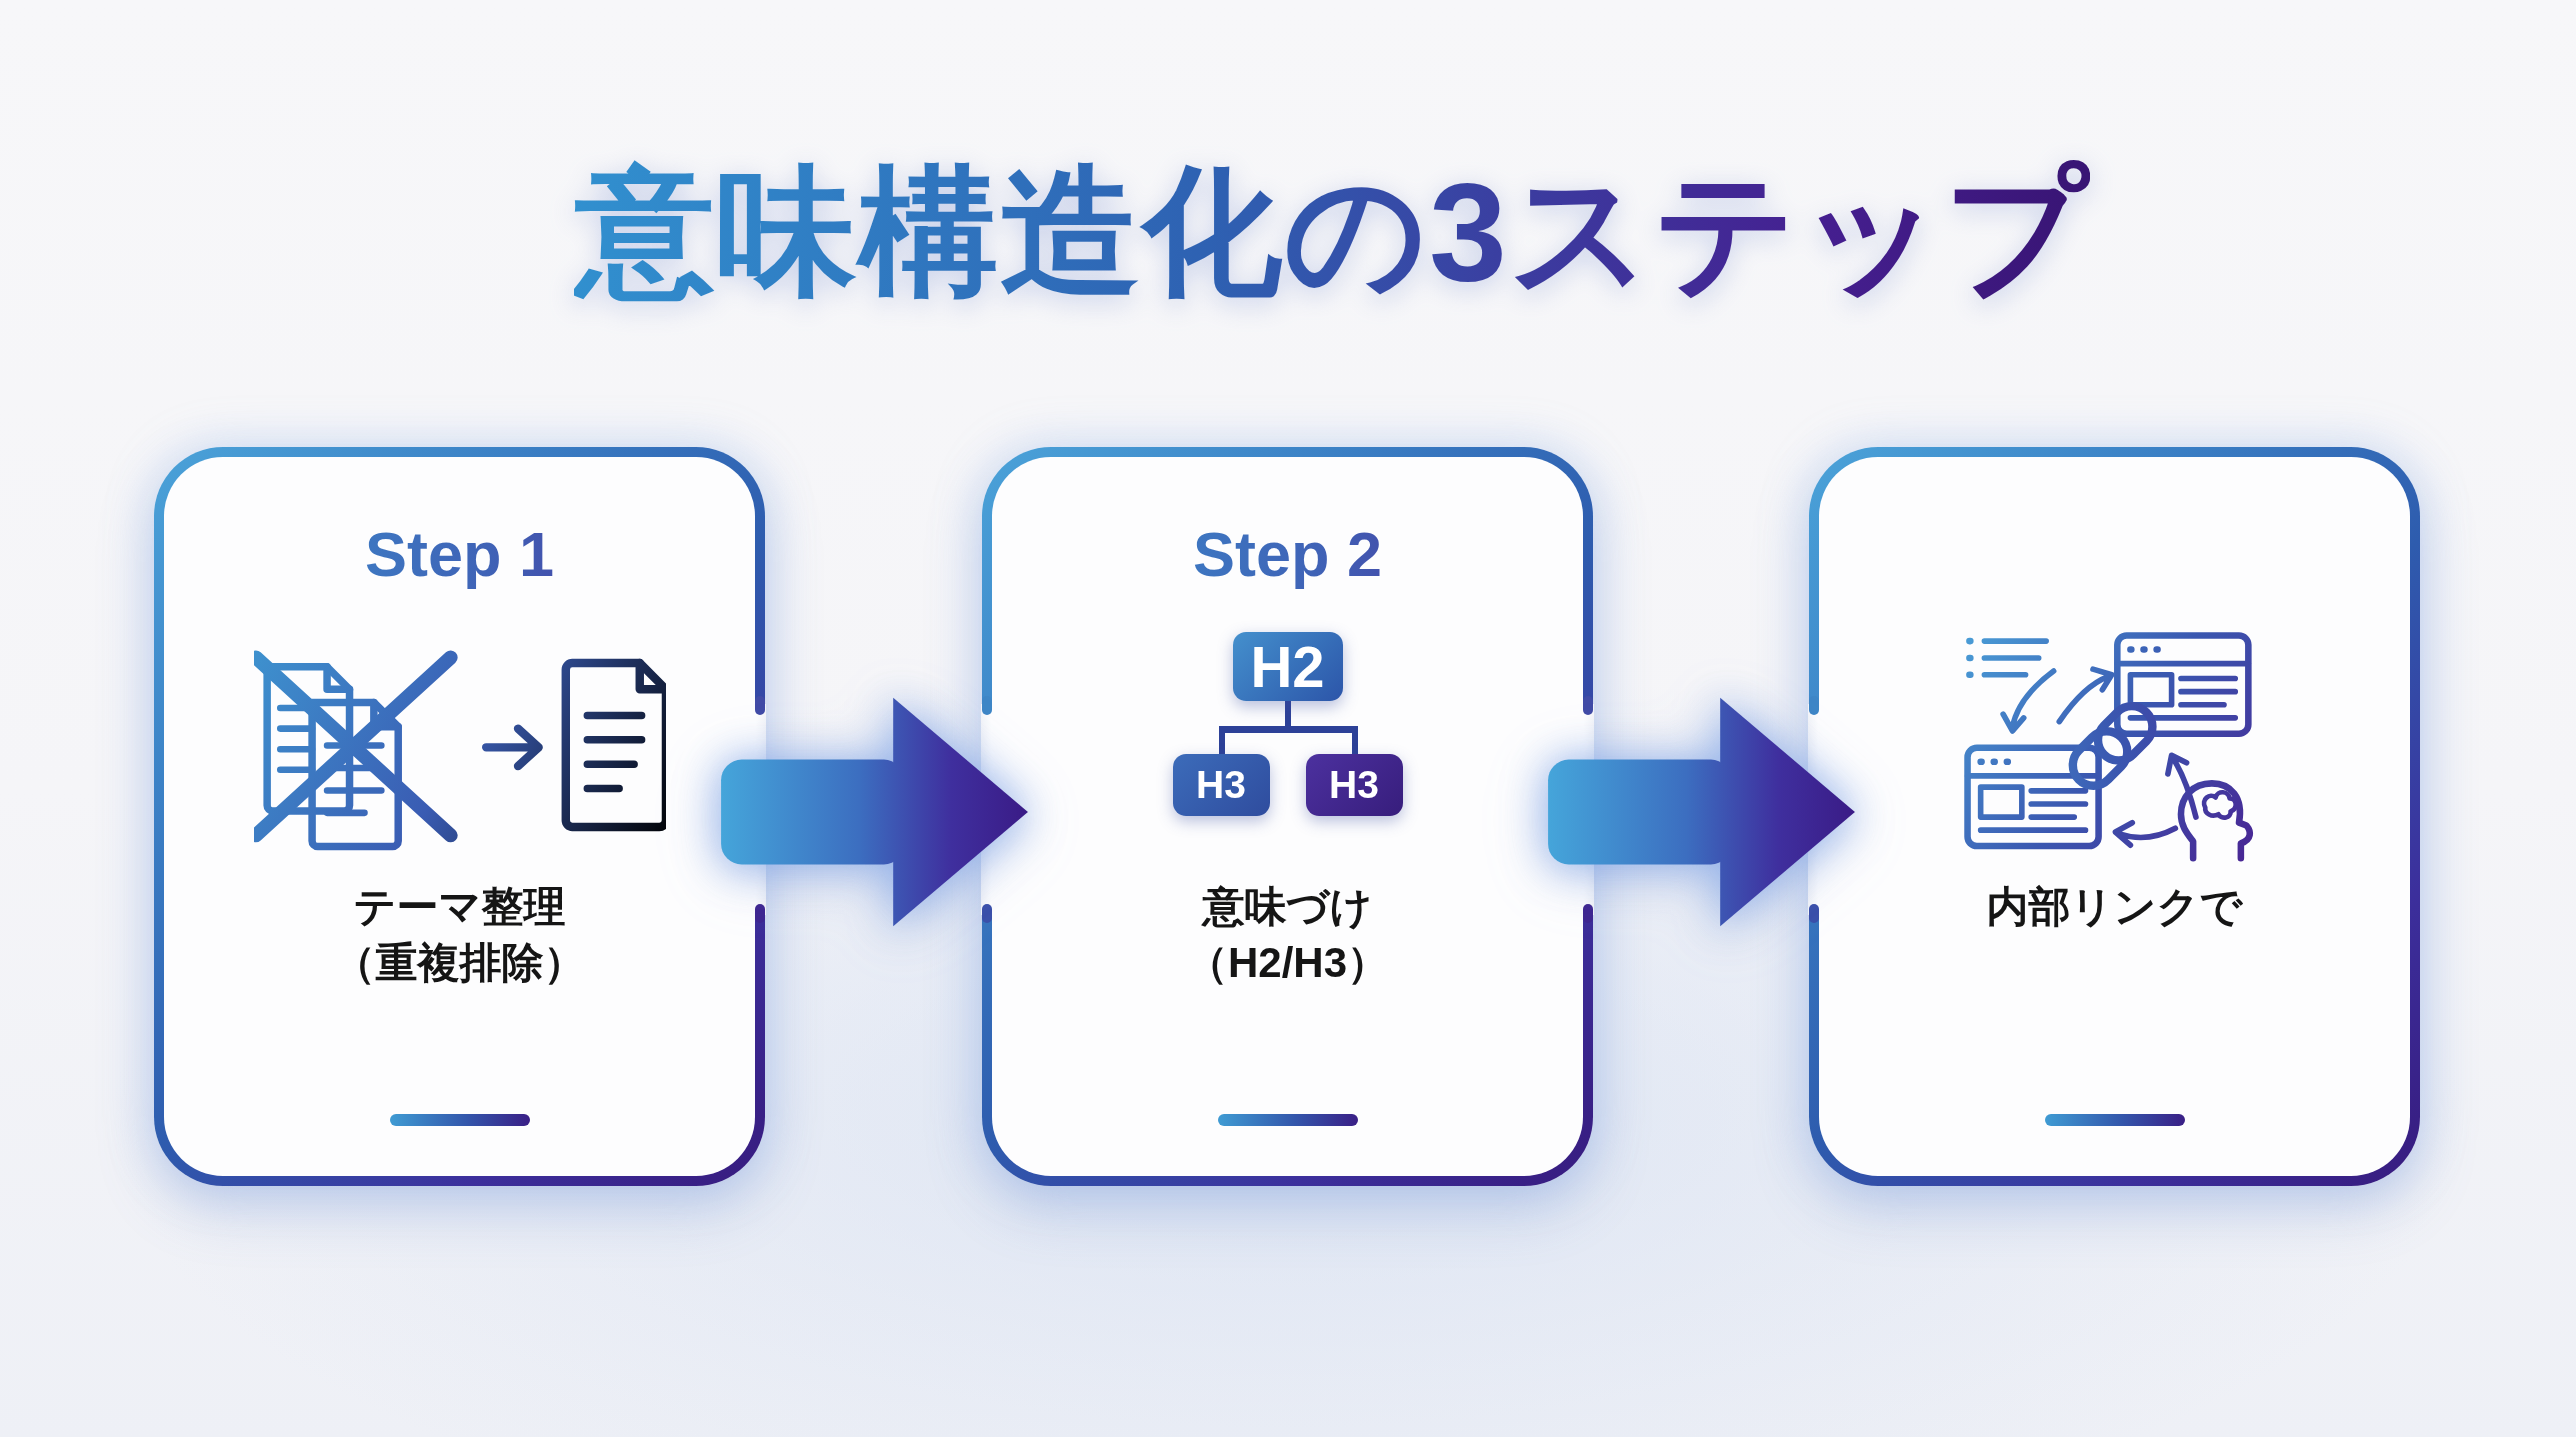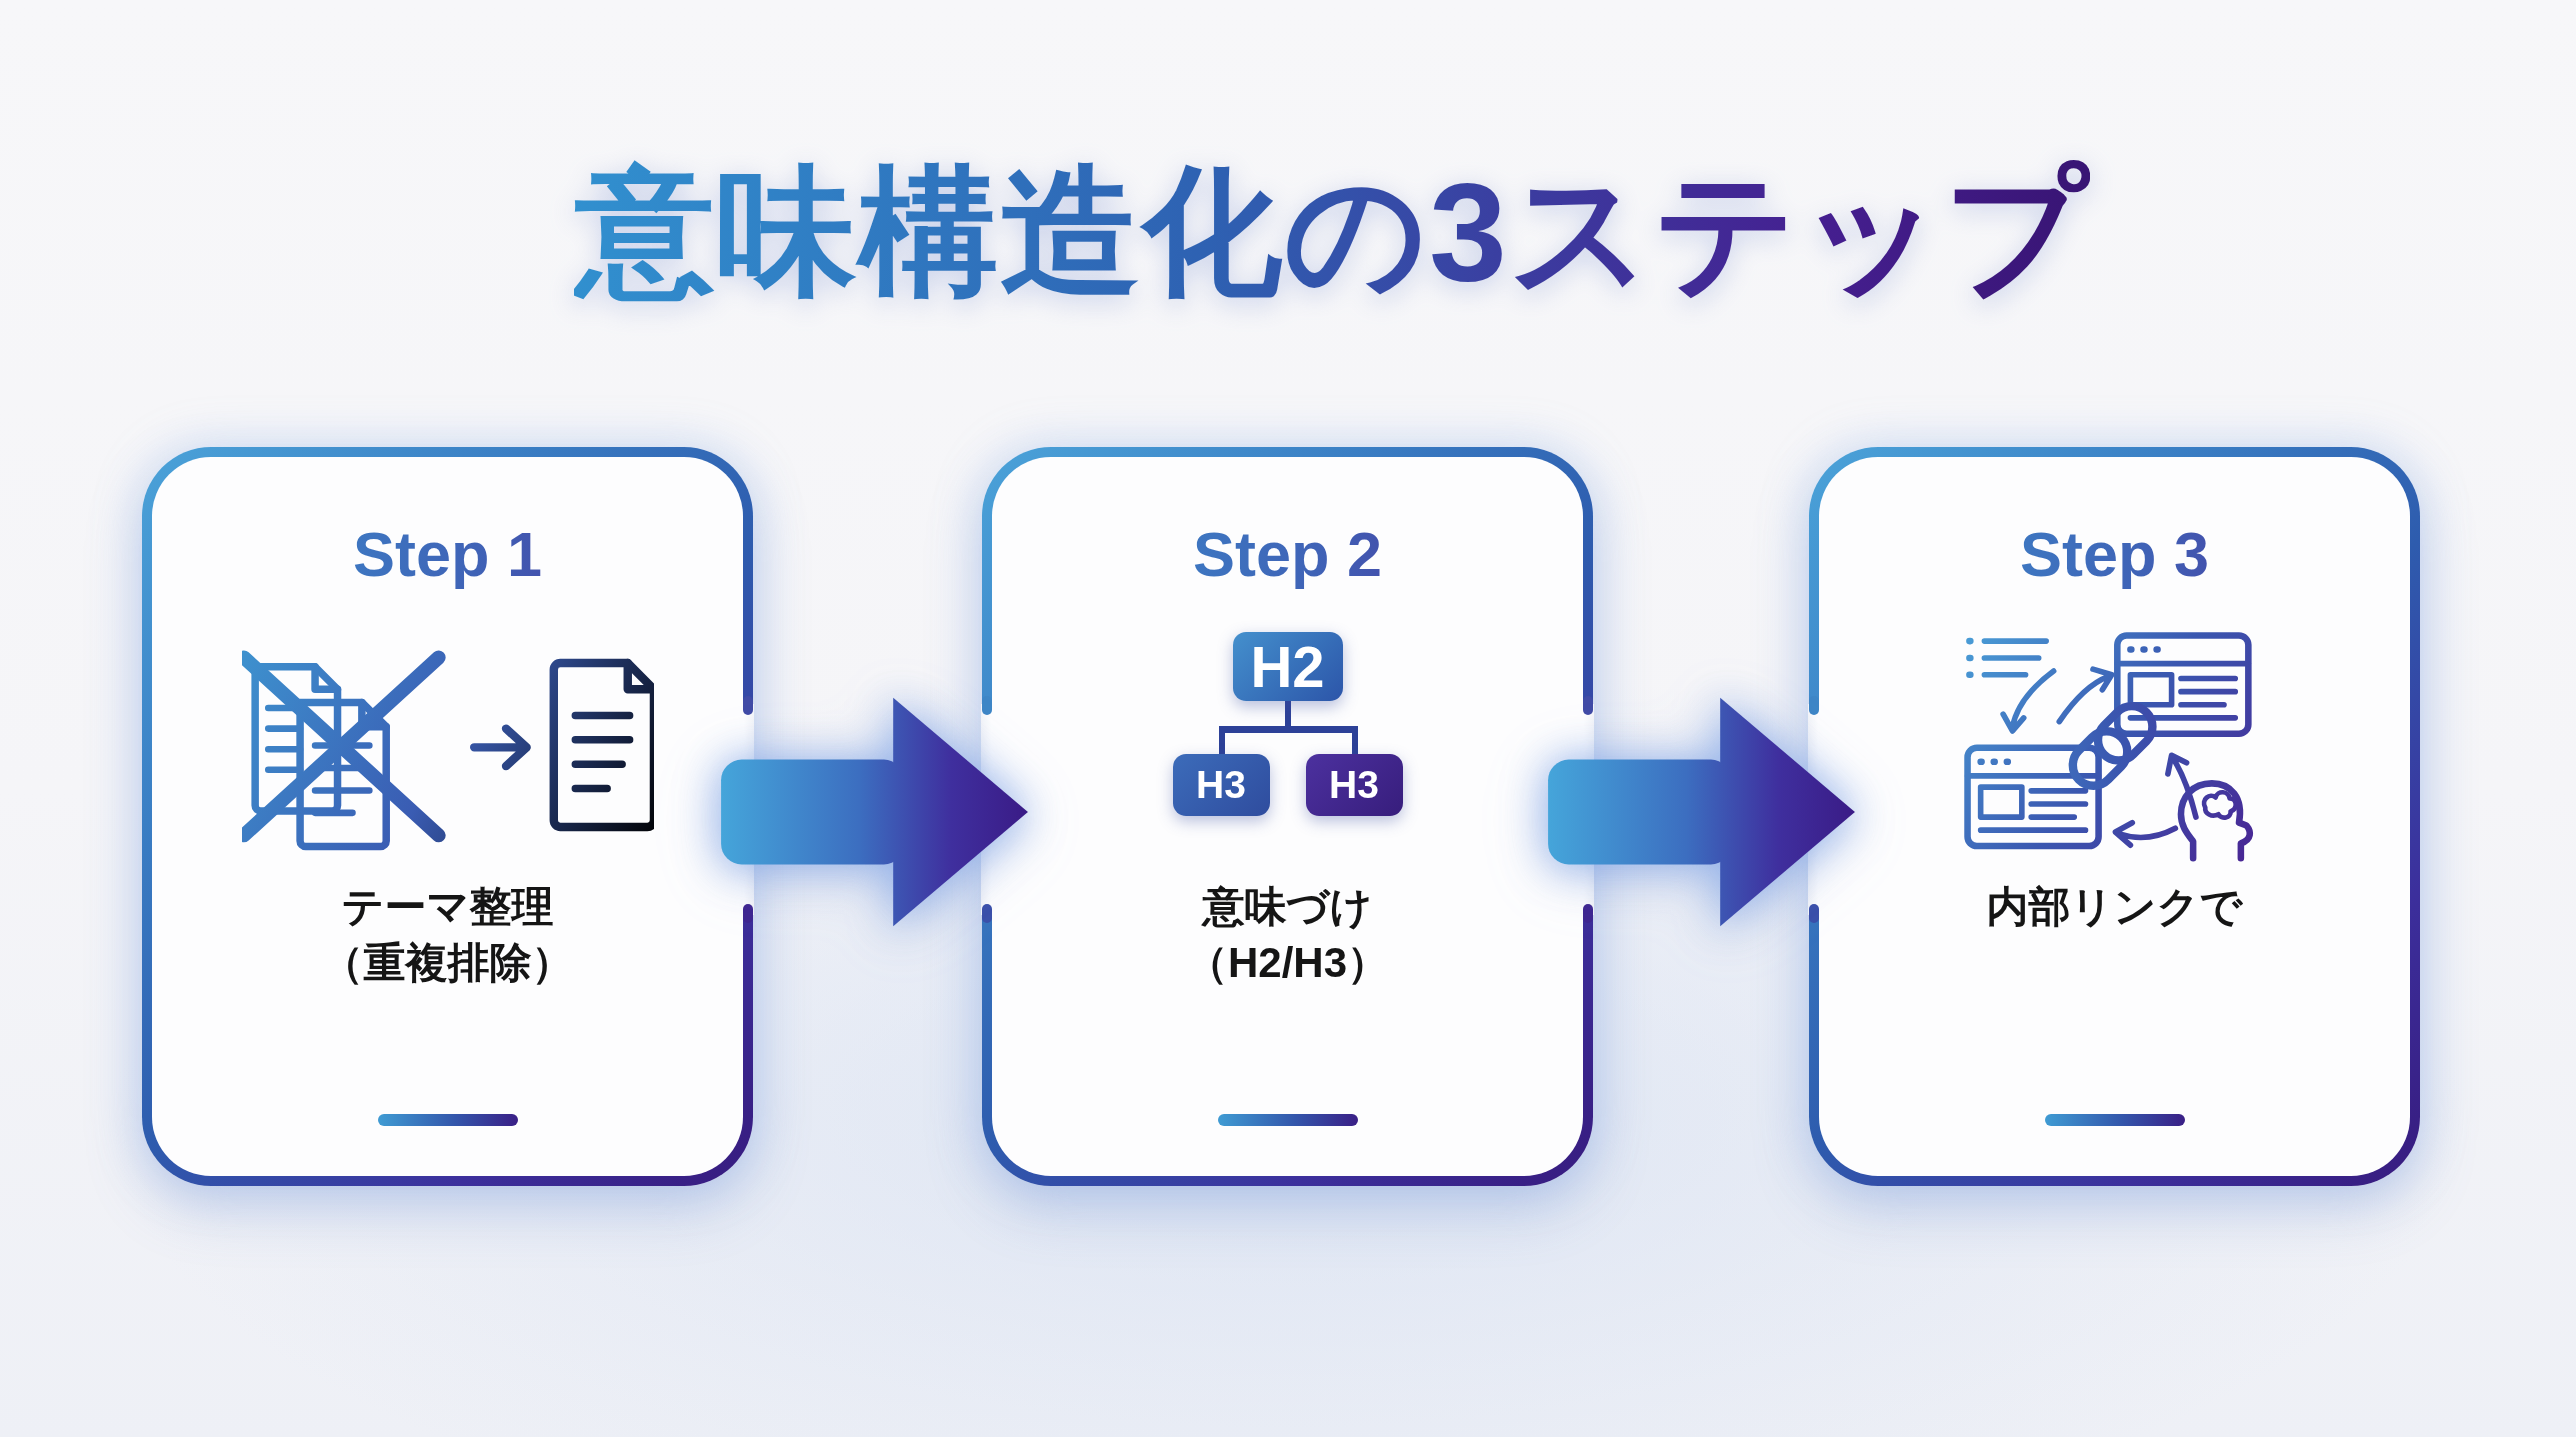--- a/index.html
+++ b/index.html
@@ -26,21 +26,21 @@
   .card{
     position:absolute;top:447px;width:611px;height:739px;
     border-radius:69px;padding:0;box-sizing:border-box;
     background:linear-gradient(135deg,#4ba3d9 0%,#3a7ec4 28%,#2e5cae 52%,#3c2f9c 78%,#371b7e 100%);
     box-shadow:0 22.5px 56px rgba(110,140,205,.30), 0 0 47px rgba(150,185,240,.35);
   }
   .card-inner{
     position:absolute;inset:10.3px;border-radius:59px;
     background:#fdfdfe;
   }
-  .card1{left:142px;} .card2{left:982px;} .card3{left:1809px;}
+  .card1{left:154px;} .card2{left:982px;} .card3{left:1809px;}
   
   .gap-patch{position:absolute;top:257px;height:211px;width:12px;}
   .gap-right{right:-0.9px;background:linear-gradient(90deg,#fdfdfe 15%,#f3f4f8 100%);}
   .gap-left{left:-0.9px;background:linear-gradient(270deg,#fdfdfe 15%,#f3f4f8 100%);}
   .gap-patch::before,.gap-patch::after{
     content:'';position:absolute;left:0.9px;width:10.3px;height:19px;border-radius:5.6px;
   }
   .gap-patch::before{top:-8.4px;}
   .gap-patch::after{bottom:-8.4px;}
   .gap-right::before{background:#414ba6;}
@@ -170,21 +170,20 @@
     <div class="card-text">
       <span>意味づけ</span><br>
       <span>（H2/H3）</span>
     </div>
     <div class="accent-underline"></div>
   </div>
 
   <div class="card card3">
     <div class="card-inner"></div>
     <div class="gap-patch gap-left"></div>
-    <div class="step-label">Step 3</div>
     <div class="icon-wrap">
       <svg width="309" height="234" viewBox="0 0 330 250" fill="none" stroke="url(#icoGrad3)" stroke-linecap="round" stroke-linejoin="round">
 
         <path d="M26,14 h66 M26,32 h58 M26,50 h44" stroke-width="6"></path>
         <path d="M10,14 h1 M10,32 h1 M10,50 h1" stroke-width="7"></path>
 
         <rect x="168" y="8" width="140" height="105" rx="10" stroke-width="7"></rect>
         <path d="M168,38 h140" stroke-width="6"></path>
         <path d="M182,23 h1 M196,23 h1 M210,23 h1" stroke-width="7"></path>
         <rect x="182" y="50" width="44" height="32" stroke-width="6"></rect>

